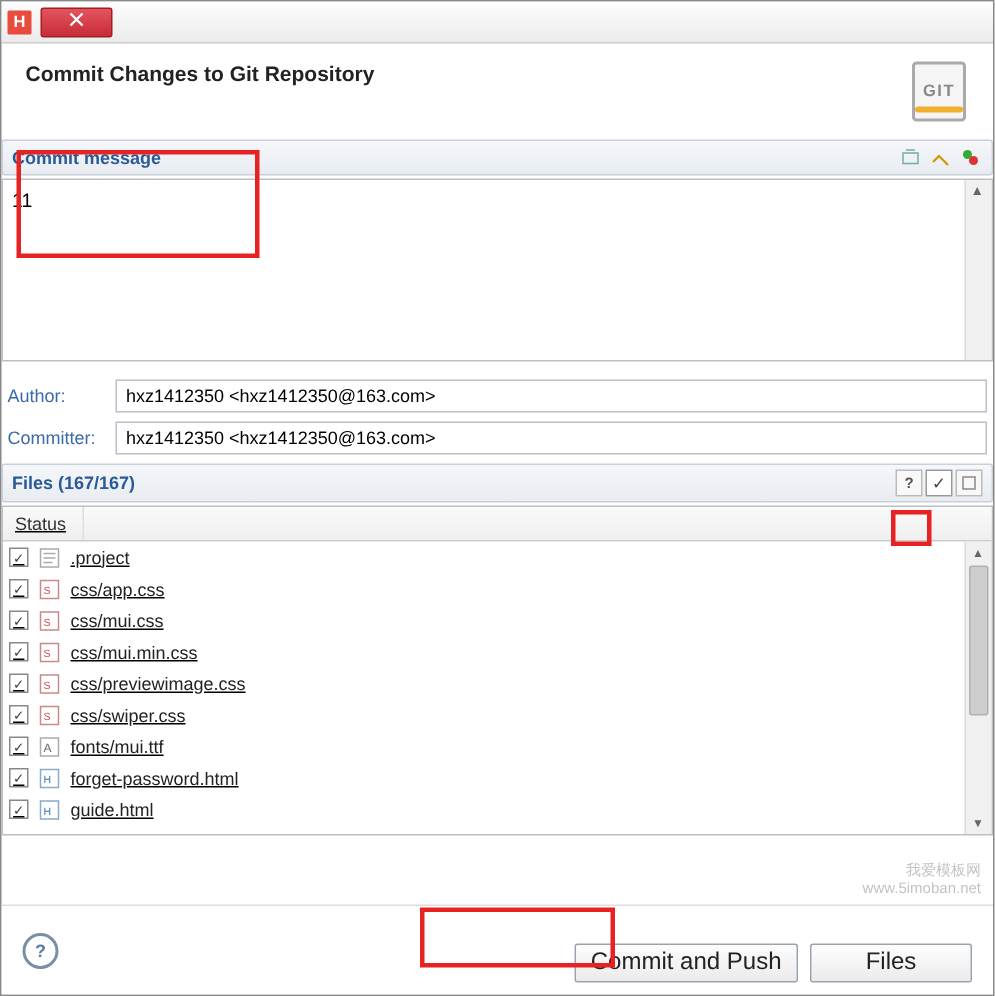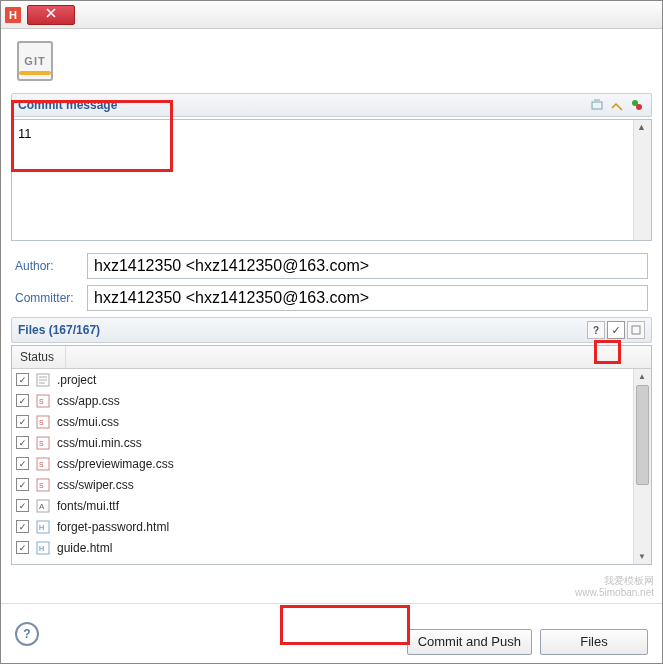--- a/index.html
+++ b/index.html
@@ -10,85 +10,86 @@
 .titlebar .title { flex: 1; color: #333; font-size: 12px; }
 .titlebar .close { width: 48px; height: 20px; background: linear-gradient(#e45460, #c72c37); border: 1px solid #a02020; border-radius: 2px; color: #fff; text-align: center; line-height: 16px; cursor: pointer; }
 .titlebar .close svg { width: 10px; height: 10px; }
 
 .header-section { padding: 12px 16px 20px 16px; display: flex; justify-content: space-between; align-items: flex-start; }
 .header-section .heading { font-size: 14px; font-weight: bold; color: #222; }
 .git-logo { width: 38px; height: 32px; position: relative; }
 .git-logo .box { width: 36px; height: 40px; border: 2px solid #aaa; border-radius: 3px; background: #f5f5f5; display: flex; align-items: center; justify-content: center; font-weight: bold; color: #888; letter-spacing: 1px; font-size: 11px; }
 .git-logo .bar { position: absolute; bottom: -2px; left: 2px; width: 32px; height: 4px; background: #f0b030; border-radius: 2px; }
 
-.inner { padding: 0 10px; }
+.inner { padding: 0 0; }
 
 .section-head { display: flex; align-items: center; justify-content: space-between; background: linear-gradient(#f5f7fa, #e8ecf0); border: 1px solid #c8d0d8; border-radius: 2px; padding: 3px 6px; margin-bottom: 2px; }
 .section-head .label { color: #2a5a9a; font-weight: bold; font-size: 12px; }
 .section-head .icons { display: flex; gap: 4px; align-items: center; }
 .hi-icon { width: 16px; height: 16px; display: inline-flex; align-items: center; justify-content: center; cursor: pointer; }
 
 .textarea-wrap { position: relative; border: 1px solid #b8c0c8; height: 122px; margin-bottom: 12px; display: flex; }
 .textarea-wrap textarea { flex: 1; border: none; padding: 6px; font-family: inherit; font-size: 13px; resize: none; outline: none; }
 .textarea-wrap .scrollbar { width: 18px; background: #f0f0f0; border-left: 1px solid #ddd; position: relative; }
 .textarea-wrap .scrollbar .arrow-up { position: absolute; top: 2px; left: 3px; font-size: 9px; color: #666; }
 
 .red-highlight-1 { position: absolute; left: 10px; top: 99px; width: 162px; height: 72px; border: 3px solid #e62222; pointer-events: none; z-index: 10; }
 .red-highlight-2 { position: absolute; left: 593px; top: 339px; width: 27px; height: 24px; border: 3px solid #e62222; pointer-events: none; z-index: 10; }
 .red-highlight-3 { position: absolute; left: 279px; top: 604px; width: 130px; height: 40px; border: 3px solid #e62222; pointer-events: none; z-index: 10; }
 
 .field-row { display: flex; align-items: center; margin-bottom: 6px; padding: 0 4px; }
 .field-row label { width: 72px; color: #3a6aa8; font-size: 12px; }
-.field-row input { flex: 1; border: 1px solid #b8c0c8; padding: 3px 6px; font-family: inherit; font-size: 16px; background: #fff; }
+.field-row input { flex: 1; border: 1px solid #b8c0c8; padding: 3px 6px; font-family: inherit; font-size: 12px; background: #fff; }
 
 .files-head { margin-top: 4px; }
 .files-head .tools { display: flex; gap: 2px; align-items: center; }
 .tool-btn { width: 18px; height: 18px; border: 1px solid #bbb; background: #f8f8f8; display: inline-flex; align-items: center; justify-content: center; font-size: 10px; cursor: pointer; }
 .tool-btn.q { color: #555; font-weight: bold; }
 .chk-all { width: 18px; height: 18px; border: 1px solid #999; background: #fff; display: inline-flex; align-items: center; justify-content: center; }
 .chk-all .tick { color: #444; font-size: 11px; }
 
-.file-table { border: 1px solid #b8c0c8; margin-top: 0; }
+.file-table { border: 1px solid #b8c0c8; margin-top: 0; text-decoration: underline; }
 .table-header { display: flex; background: linear-gradient(#fafafa, #efefef); border-bottom: 1px solid #ccc; }
 .table-header .col { padding: 4px 8px; font-size: 12px; color: #333; }
 .col-status { width: 54px; border-right: 1px solid #ddd; }
 .col-path { flex: 1; }
 .table-body { height: 195px; overflow: hidden; display: flex; }
 .rows { flex: 1; }
 .table-row { display: flex; align-items: center; padding: 2px 4px; height: 21px; }
 .table-row .chk { width: 13px; height: 13px; border: 1px solid #888; background: #fff; margin-right: 6px; display: inline-flex; align-items: center; justify-content: center; }
 .table-row .chk .tick { color: #444; font-size: 9px; }
 .table-row .file-icon { width: 16px; height: 16px; margin-right: 6px; display: inline-flex; align-items: center; justify-content: center; }
 .table-row .path { font-size: 12px; color: #222; }
 .table-scroll { width: 18px; background: #f0f0f0; border-left: 1px solid #ddd; position: relative; }
 .table-scroll .thumb { position: absolute; top: 16px; left: 2px; width: 13px; height: 100px; background: #cdcdcd; border: 1px solid #b0b0b0; border-radius: 2px; }
 .table-scroll .arr { position: absolute; left: 4px; font-size: 8px; color: #666; }
 .table-scroll .arr.up { top: 3px; }
 .table-scroll .arr.dn { bottom: 3px; }
 
 .button-bar { position: absolute; bottom: 0; left: 0; right: 0; height: 60px; border-top: 1px solid #ddd; display: flex; align-items: center; padding: 0 14px; background: #fff; }
 .help-icon { width: 24px; height: 24px; border: 2px solid #7a8ea8; border-radius: 50%; display: flex; align-items: center; justify-content: center; color: #5a7aa8; font-weight: bold; cursor: pointer; }
 .button-bar .spacer { flex: 1; }
-.btn { min-width: 108px; height: 26px; border: 1px solid #9aa4b0; background: linear-gradient(#fdfdfd, #ebebeb); border-radius: 2px; font-size: 13px; cursor: pointer; margin-left: 8px; padding: 0 10px; color: #222; margin-top: 16px; }
+.btn { min-width: 108px; height: 26px; border: 1px solid #9aa4b0; background: linear-gradient(#fdfdfd, #ebebeb); border-radius: 2px; font-size: 16px; cursor: pointer; margin-left: 8px; padding: 0 10px; color: #222; margin-top: 16px; }
 
 .watermark { position: absolute; right: 8px; bottom: 64px; font-size: 10px; color: rgba(120,120,120,0.45); text-align: right; line-height: 1.2; pointer-events: none; }
 </style>
 </head>
 <body>
 
 <div class="titlebar">
   <div class="app-icon">H</div>
   <div class="close">
     <svg viewBox="0 0 10 10">
         <path d="M1 1 L9 9 M9 1 L1 9" stroke="#fff" stroke-width="1.6"></path>
       </svg>
   </div>
 </div>
 
 <div class="header-section">
+  <div class="heading">Commit Changes to Git Repository</div>
   <div class="git-logo">
     <div class="box">GIT</div>
     <div class="bar"></div>
   </div>
 </div>
 
 <div class="inner">
 
   <div class="section-head">
     <span class="label">Commit message</span>

